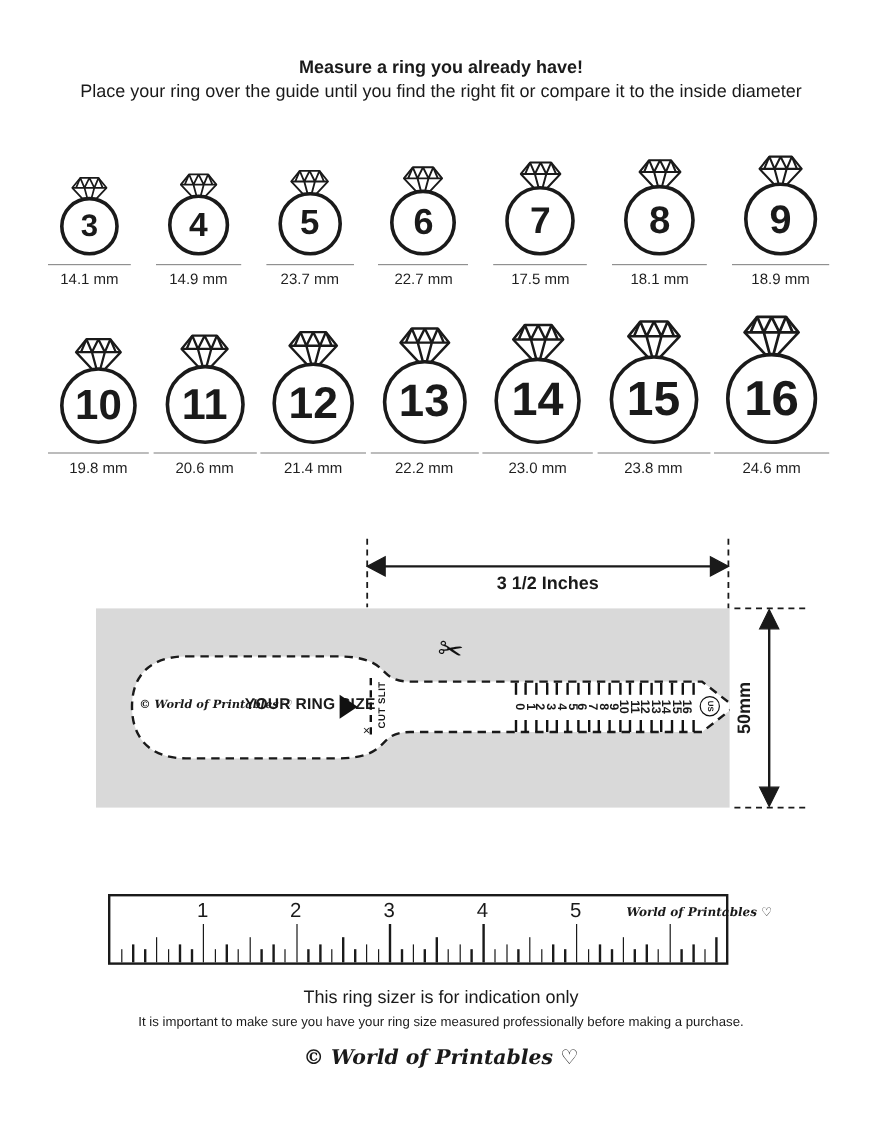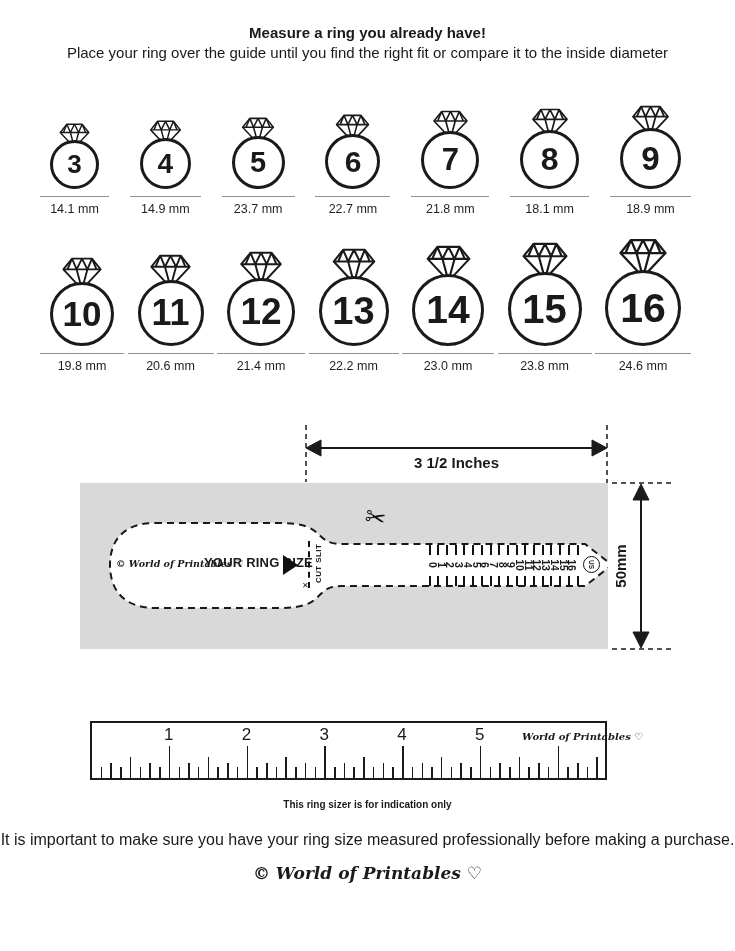--- a/index.html
+++ b/index.html
@@ -2,21 +2,21 @@
 <html><head>
 <meta charset="utf-8">
 <style>
   * { margin:0; padding:0; box-sizing:border-box; }
   html,body { width:735px; height:951px; background:#ffffff; overflow:hidden;
     font-family:"Liberation Sans","DejaVu Sans",sans-serif; color:#1a1a1a; }
 
   
   .header { padding-top:24px; text-align:center; }
   .title { font-size:46px; font-weight:800; letter-spacing:-1px; line-height:1.1; color:#111; }
-  .sub-bold { font-size:15px; font-weight:700; }
+  .sub-bold { margin-top:24px; font-size:15px; font-weight:700; }
   .sub { margin-top:3px; font-size:15px; }
 
   
   .ring-row { display:flex; justify-content:space-between; align-items:flex-end; padding:0 44px 0 40px; }
   .ring-row.first { margin-top:44px; }
   .ring-row.second { margin-top:22px; }
   .ring-col { display:flex; flex-direction:column; align-items:center; }
   .ring-circle { border:3px solid #1a1a1a; border-radius:50%; background:#fff;
      display:flex; align-items:center; justify-content:center; position:relative; z-index:2; }
   .ring-num { font-weight:600; color:#1a1a1a; }
@@ -55,22 +55,22 @@
   
   .ruler-section { position:relative; width:735px; height:80px; margin-top:37px; }
   .ruler-box { position:absolute; left:90px; top:10px; width:517px; height:59px;
      border:2px solid #1a1a1a; background:#fff; }
   .ruler-tick { position:absolute; bottom:0; width:1.5px; background:#1a1a1a; }
   .ruler-num { position:absolute; top:2px; width:18px; text-align:center; font-size:17px; color:#1a1a1a; }
   .ruler-brand { position:absolute; left:430px; top:8px; font-size:10px; white-space:nowrap; }
 
   
   .footer { margin-top:8px; text-align:center; }
-  .footer-bold { font-size:10px; font-weight:700; }
-  .footer-text { margin-top:21px; font-size:16px; }
+  .footer-bold { font-size:15px; font-weight:400; }
+  .footer-text { margin-top:6px; font-size:11px; }
   .footer-brand { margin-top:14px; font-size:17px; }
 </style>
 </head>
 <body>
 
 <div class="header">
   <div class="sub-bold">Measure a ring you already have!</div>
   <div class="sub">Place your ring over the guide until you find the right fit or compare it to the inside diameter</div>
 </div>
 
@@ -132,21 +132,21 @@
         <svg class="diamond" width="39" height="30" viewBox="0 0 100 82">
  <g fill="none" stroke="#1a1a1a" stroke-width="4.5" stroke-linejoin="round">
   <polygon points="26,4 74,4 95,30 50,78 5,30"></polygon>
   <path d="M5,30 H95 M26,4 L15,30 M26,4 L37,30 M50,4 L37,30 M50,4 L63,30 M74,4 L63,30 M74,4 L85,30 M37,30 L50,78 M63,30 L50,78"></path>
  </g>
         </svg>
         <div class="ring-circle" style="width:58px;height:58px;border-width:3px">
          <span class="ring-num" style="font-size:31px">7</span>
        </div>
        <div class="ring-underline" style="width:78px"></div>
-       <div class="ring-mm">21.8 mm</div>
+       <div class="ring-mm">17.5 mm</div>
       </div>
       <div class="ring-col">
         <svg class="diamond" width="40" height="31" viewBox="0 0 100 82">
  <g fill="none" stroke="#1a1a1a" stroke-width="4.5" stroke-linejoin="round">
   <polygon points="26,4 74,4 95,30 50,78 5,30"></polygon>
   <path d="M5,30 H95 M26,4 L15,30 M26,4 L37,30 M50,4 L37,30 M50,4 L63,30 M74,4 L63,30 M74,4 L85,30 M37,30 L50,78 M63,30 L50,78"></path>
  </g>
         </svg>
         <div class="ring-circle" style="width:59px;height:59px;border-width:3px">
          <span class="ring-num" style="font-size:32px">8</span>

